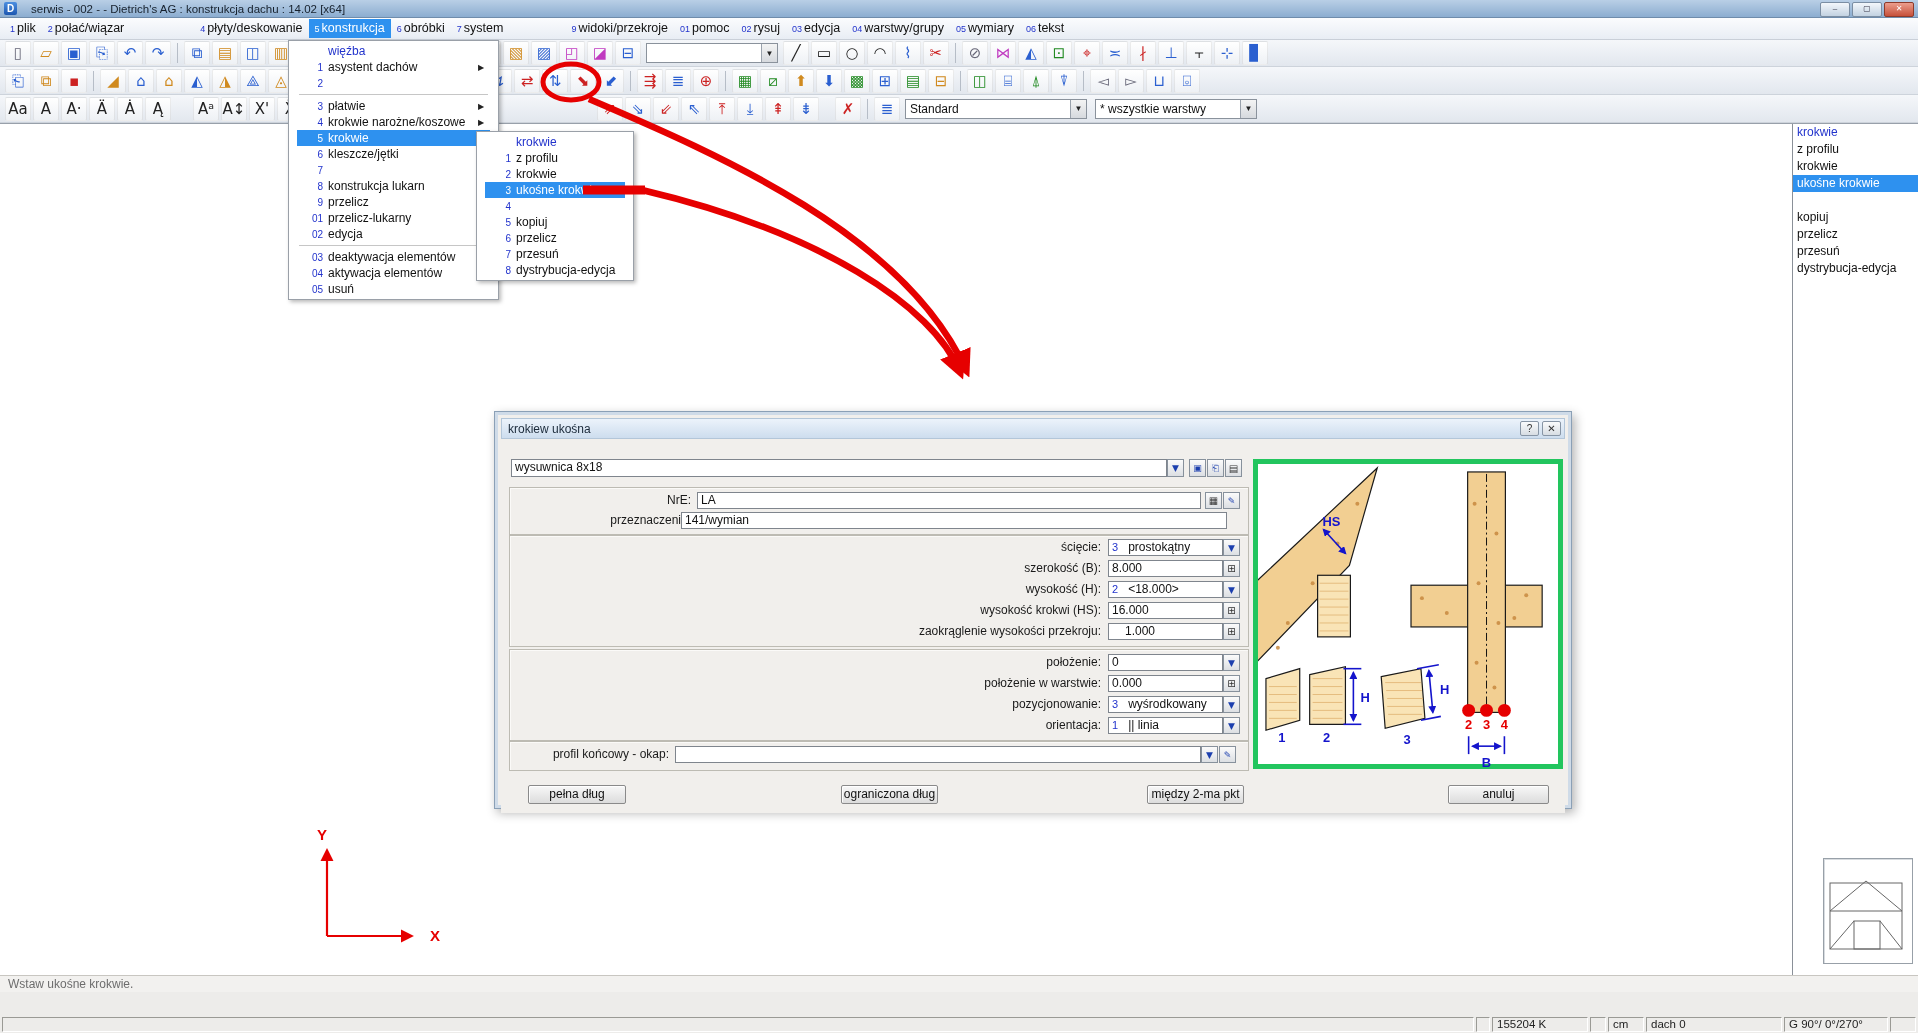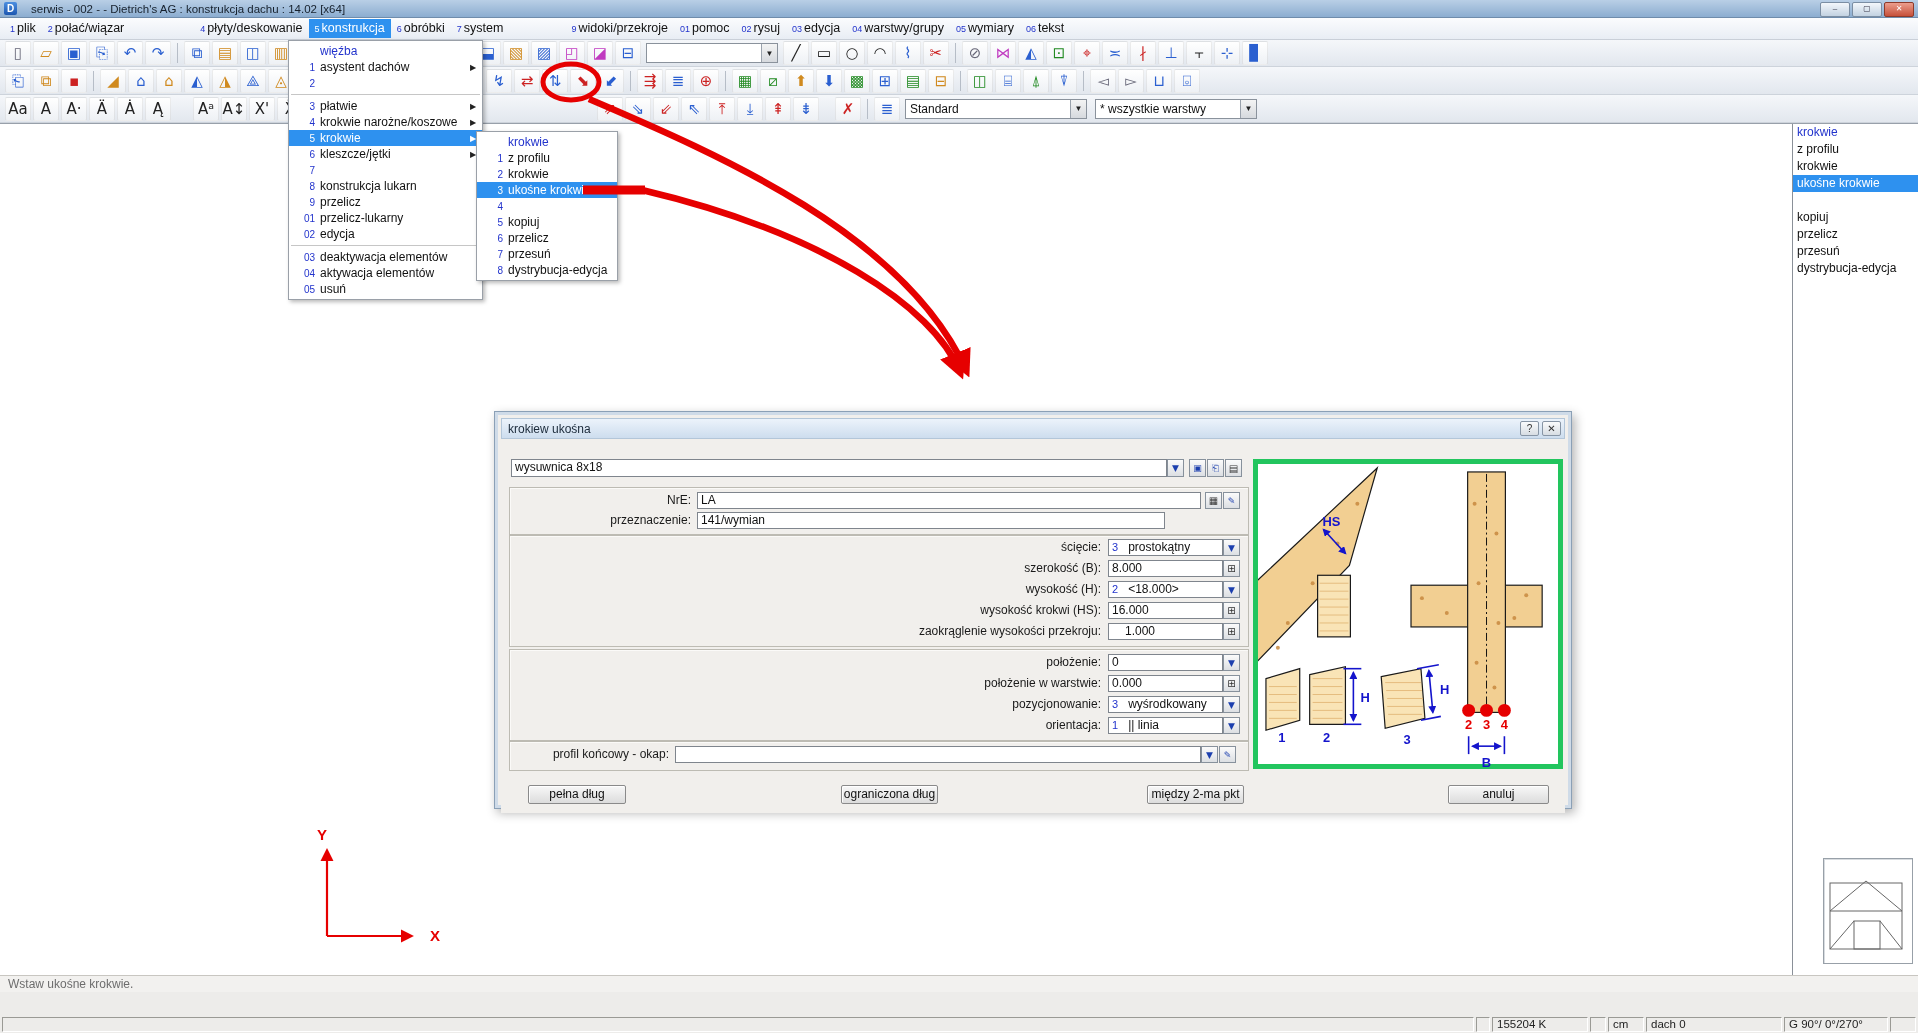--- a/index.html
+++ b/index.html
@@ -49,21 +49,21 @@
   .sidebar{position:absolute;right:0;top:0;width:126px;height:852px;background:#fff;
     border-left:1px solid #8a9098;box-sizing:border-box;}
   .srow{height:17px;line-height:17px;padding-left:4px;white-space:nowrap;overflow:hidden;font-size:12px;}
   .srow.header{color:#2233cc;}
   .srow.sel{background:#2e91ef;color:#fff;}
   .thumb{position:absolute;left:30px;top:734px;width:88px;height:104px;background:#fff;
     border:1px solid #98a0a8;box-shadow:1px 1px 0 #d8dce0 inset;}
 
   
   .menu{position:absolute;background:#fff;border:1px solid #9aa0a8;box-shadow:2px 2px 4px rgba(0,0,0,.28);
-    padding:2px 0;z-index:40;}
+    padding:2px 8px;z-index:40;}
   #menuMain{left:288px;top:40px;width:193px;}
   #menuSub{left:476px;top:131px;width:140px;}
   .mrow{display:flex;align-items:center;height:16px;padding:0 2px;}
   .mn{width:24px;text-align:right;color:#2233cc;font-size:10px;padding-right:5px;flex:none;}
   .ml{flex:1;font-size:12px;color:#111;white-space:nowrap;overflow:hidden;}
   .mrow.header .ml{color:#2233cc;}
   .ma{width:10px;font-size:8px;color:#222;flex:none;}
   .mrow.sel{background:#2e91ef;}
   .mrow.sel .mn,.mrow.sel .ml,.mrow.sel .ma{color:#fff;}
   .msep{border-top:1px solid #c6c6c6;margin:3px 2px;}
@@ -466,21 +466,21 @@
       <span class="abtn" style="left:688px;top:12px;height:18px;">▣</span>
       <span class="abtn" style="left:706px;top:12px;height:18px;">⎗</span>
       <span class="abtn dark" style="left:724px;top:12px;height:18px;">▤</span>
 
       <div class="gbox" style="left:8px;top:40px;width:738px;height:46px;"></div>
       <span class="dl" style="left:0;top:45px;width:190px;">NrE:</span>
       <span class="df" style="left:196px;top:45px;width:504px;">LA</span>
       <span class="abtn dark" style="left:704px;top:45px;">▦</span>
       <span class="abtn" style="left:722px;top:45px;">✎</span>
       <span class="dl" style="left:0;top:65px;width:190px;">przeznaczenie:</span>
-      <span class="df" style="left:196px;top:65px;width:468px;">141/wymian</span>
+      <span class="df" style="left:180px;top:65px;width:546px;">141/wymian</span>
 
       <div class="gbox" style="left:8px;top:88px;width:738px;height:110px;"></div>
       <span class="dl" style="left:0;top:92px;width:600px;">ścięcie:</span>
       <span class="df" style="left:607px;top:92px;width:115px;"><i class="fnum">3</i><span>prostokątny</span></span>
       <span class="abtn" style="left:722px;top:92px;">▼</span>
 
       <span class="dl" style="left:0;top:113px;width:600px;">szerokość (B):</span>
       <span class="df" style="left:607px;top:113px;width:115px;">8.000</span>
       <span class="abtn dark" style="left:722px;top:113px;">⊞</span>
 

